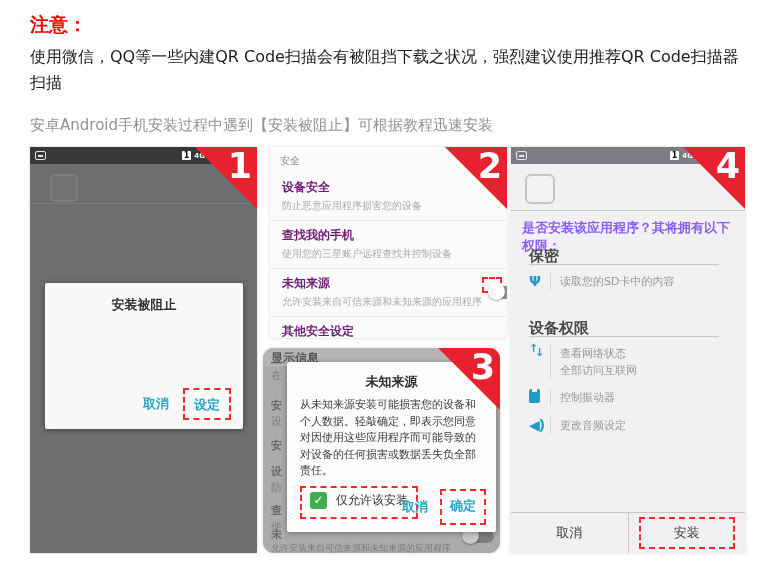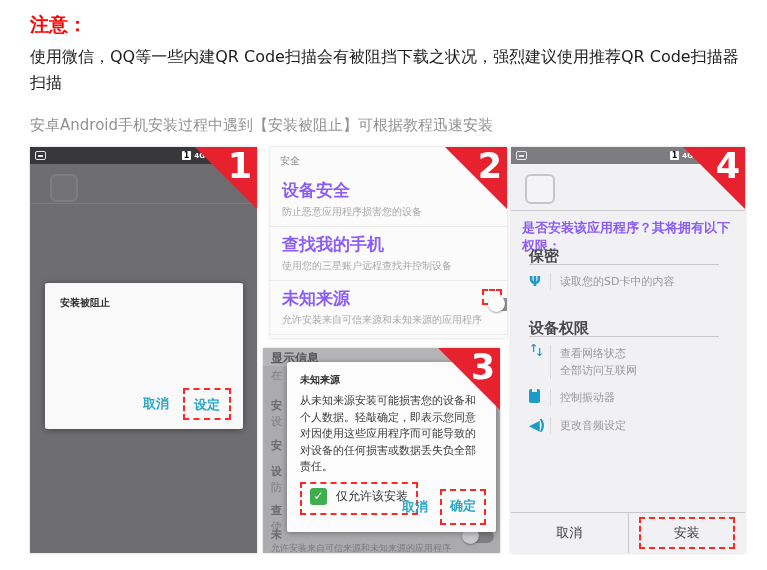--- a/index.html
+++ b/index.html
@@ -33,40 +33,40 @@
   .hl { border:2px dashed #ff2626; }
 
   
   .t-btn { color:#2aa6c6; font-size:13px; font-weight:bold; cursor:pointer; }
 
   
   .shot1 { left:30px; top:147px; width:227px; height:406px; background:#6e6e70; }
   .s1-icon { position:absolute; left:20px; top:27px; width:28px; height:28px; border:2px solid #7d7d7f; border-radius:6px; background:#737375; }
   .s1-div { position:absolute; left:0; top:56px; width:100%; height:1px; background:#7b7b7d; }
   .dialog1 { position:absolute; left:15px; right:14px; top:136px; height:146px; background:#f9f9f9; border-radius:2px; padding:13px 15px 8px; box-shadow:0 1px 6px rgba(0,0,0,.4); }
-  .d-title { font-size:10px; font-weight:bold; color:#2f2f2f; }
+  .d-title { font-size:13px; font-weight:bold; color:#2f2f2f;text-align:center; }
   .dialog1 .d-body { margin-top:11px; font-size:11px; color:#3e3e3e; line-height:16.5px; }
   .dialog1 .d-btns { position:absolute; right:12px; bottom:9px; display:flex; align-items:center; gap:14px; }
   .dialog1 .hl { padding:4px 9px; }
 
   
   .shot2a { left:270px; top:147px; width:237px; height:191px; background:#fbfbfc; }
   .s2-header { padding:7px 0 5px 10px; font-size:10px; color:#8c8c8e; }
   .s2-item { position:relative; padding:6px 12px 7px; border-bottom:1px solid #ebebed; }
   .s2-item:last-child { border-bottom:1px solid #ebebed; }
-  .s2-title { font-size:17px; font-weight:bold; color:#8b5cf6; }
+  .s2-title { font-size:12px; font-weight:bold; color:#701a75; }
   .s2-sub { margin-top:3px; font-size:10px; color:#a9a9ab; }
   .hl-toggle { position:absolute; right:5px; top:8px; padding:6px 8px; }
   .toggle { position:relative; width:26px; height:14px; }
   .toggle .track { position:absolute; left:4px; top:1px; width:24px; height:13px; background:#8f8f91; border-radius:7px; }
   .toggle .knob { position:absolute; left:-4px; top:-2px; width:17px; height:17px; background:#fdfdfd; border-radius:50%; box-shadow:0 1px 2px rgba(0,0,0,.35); }
   .toggle.dim .track { background:#7f7f81; } .toggle.dim .knob { background:#c9c9cb; }
 
   
-  .shot2b { left:263px; top:348px; width:237px; height:205px; background:#ababad; }
+  .shot2b { left:263px; top:348px; width:237px; height:205px; background:#ababad;border-radius:11px; }
   .s3-bar { position:absolute; left:0; top:0; width:100%; height:18px; background:#b5b5b7; }
   .s3-h { position:absolute; left:8px; top:2px; font-size:12px; font-weight:bold; color:#565658; }
   .frag { position:absolute; left:8px; font-size:11px; color:#7e7e80; }
   .frag.b { font-weight:bold; color:#6b6b6d; }
   .s3-bottom { position:absolute; left:8px; top:194px; font-size:9px; color:#7b7b7d; white-space:nowrap; }
   .s3-toggle { position:absolute; right:8px; top:181px; }
   .dialog3 { position:absolute; left:24px; right:4px; top:14px; height:170px; background:#fcfcfc; border-radius:2px; padding:11px 13px 8px; box-shadow:0 1px 6px rgba(0,0,0,.35); }
   .dialog3 .d-body { margin-top:6px; font-size:11px; color:#3a3a3a; line-height:16.5px; }
   .chk-row { display:inline-flex; align-items:center; gap:9px; margin-top:6px; padding:5px 12px 5px 6px; }
   .chk { width:17px; height:17px; background:#3fae4c; border-radius:3px; color:#fff; font-size:12px; font-weight:bold; text-align:center; line-height:17px; }

